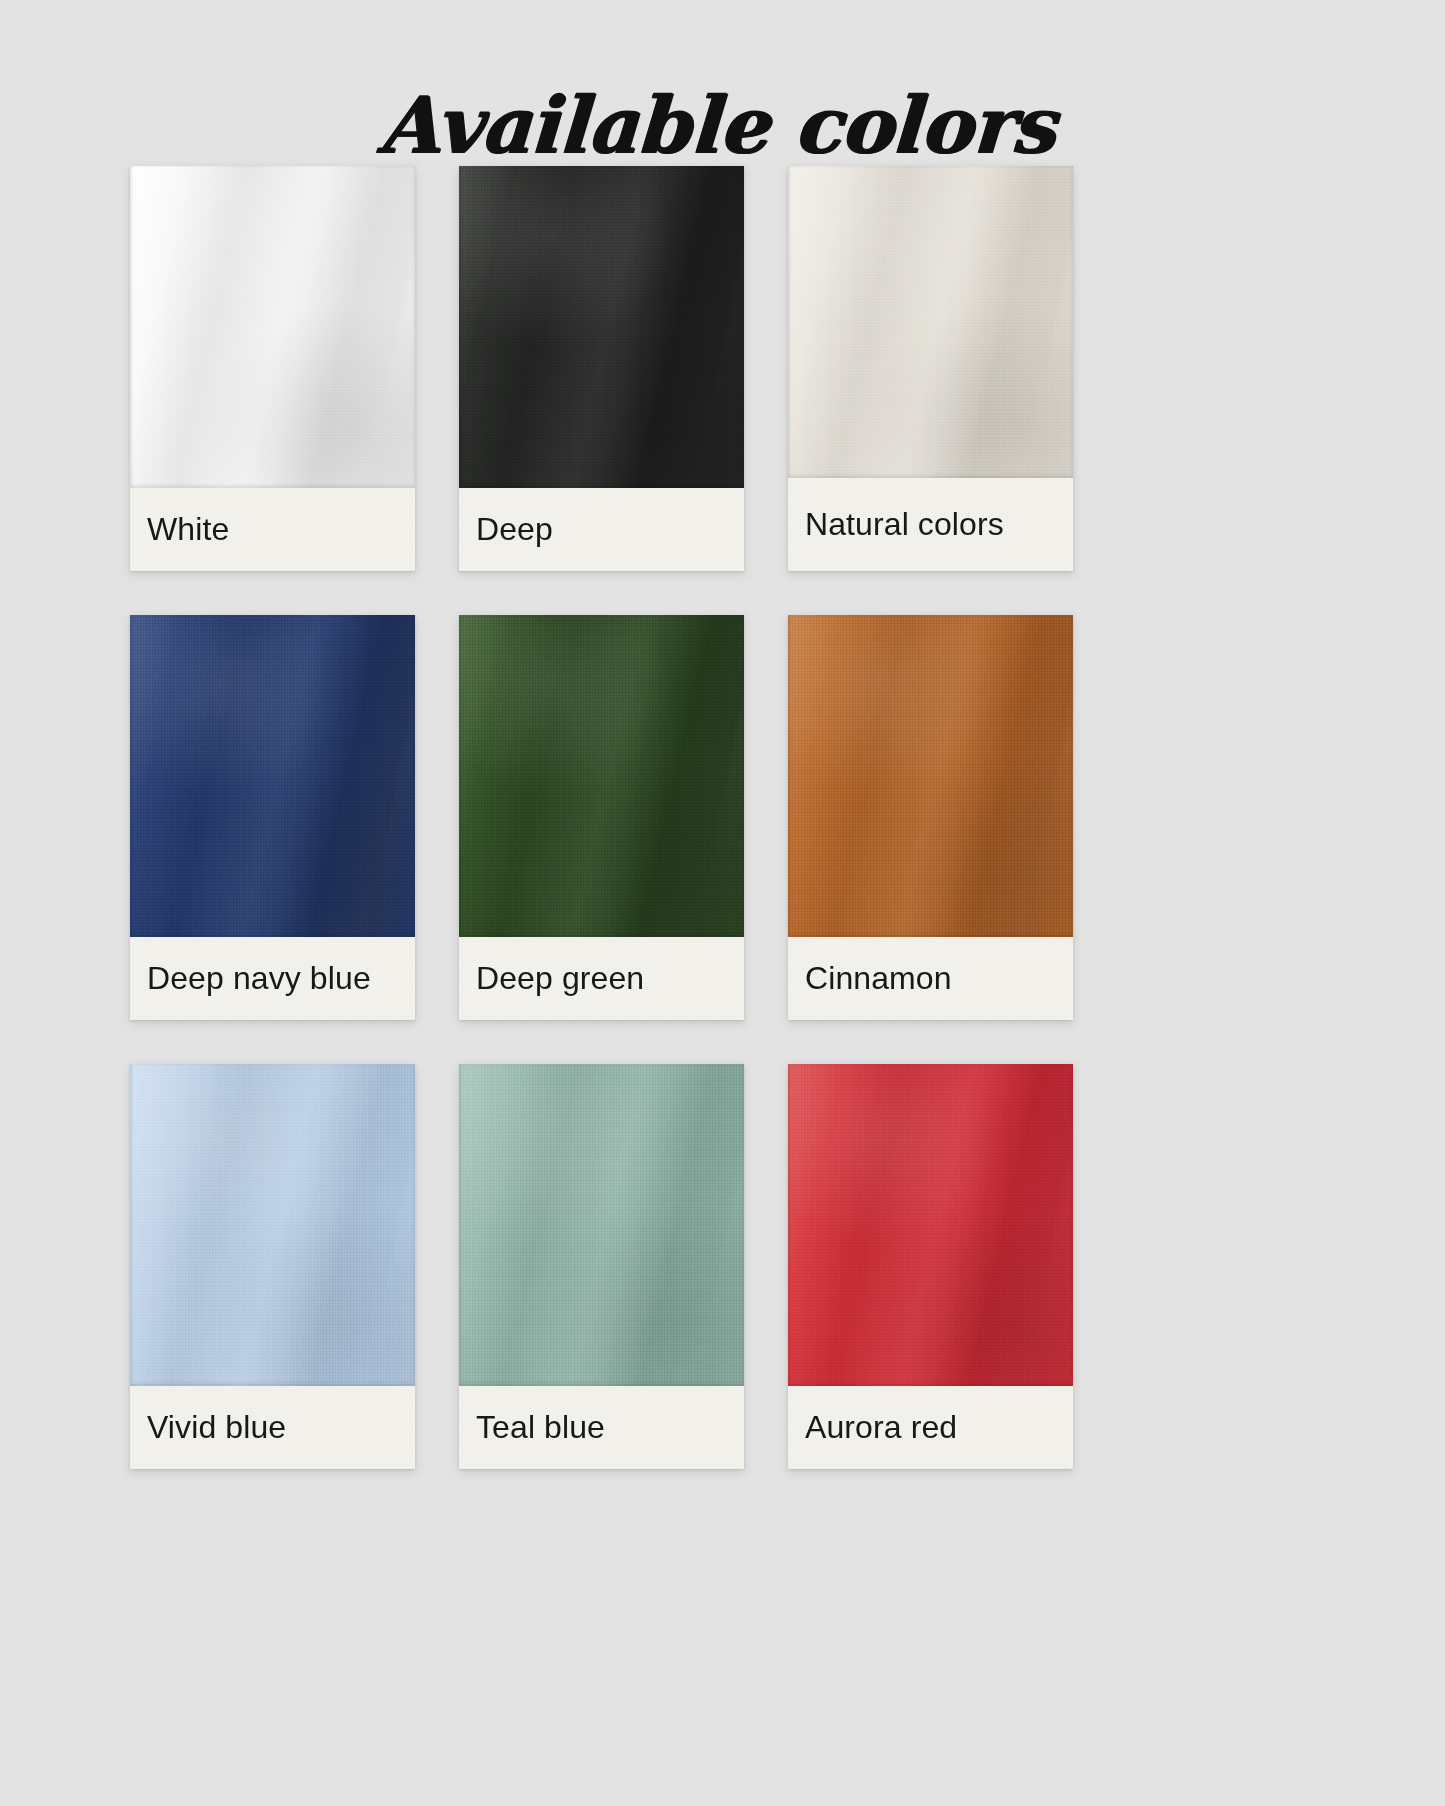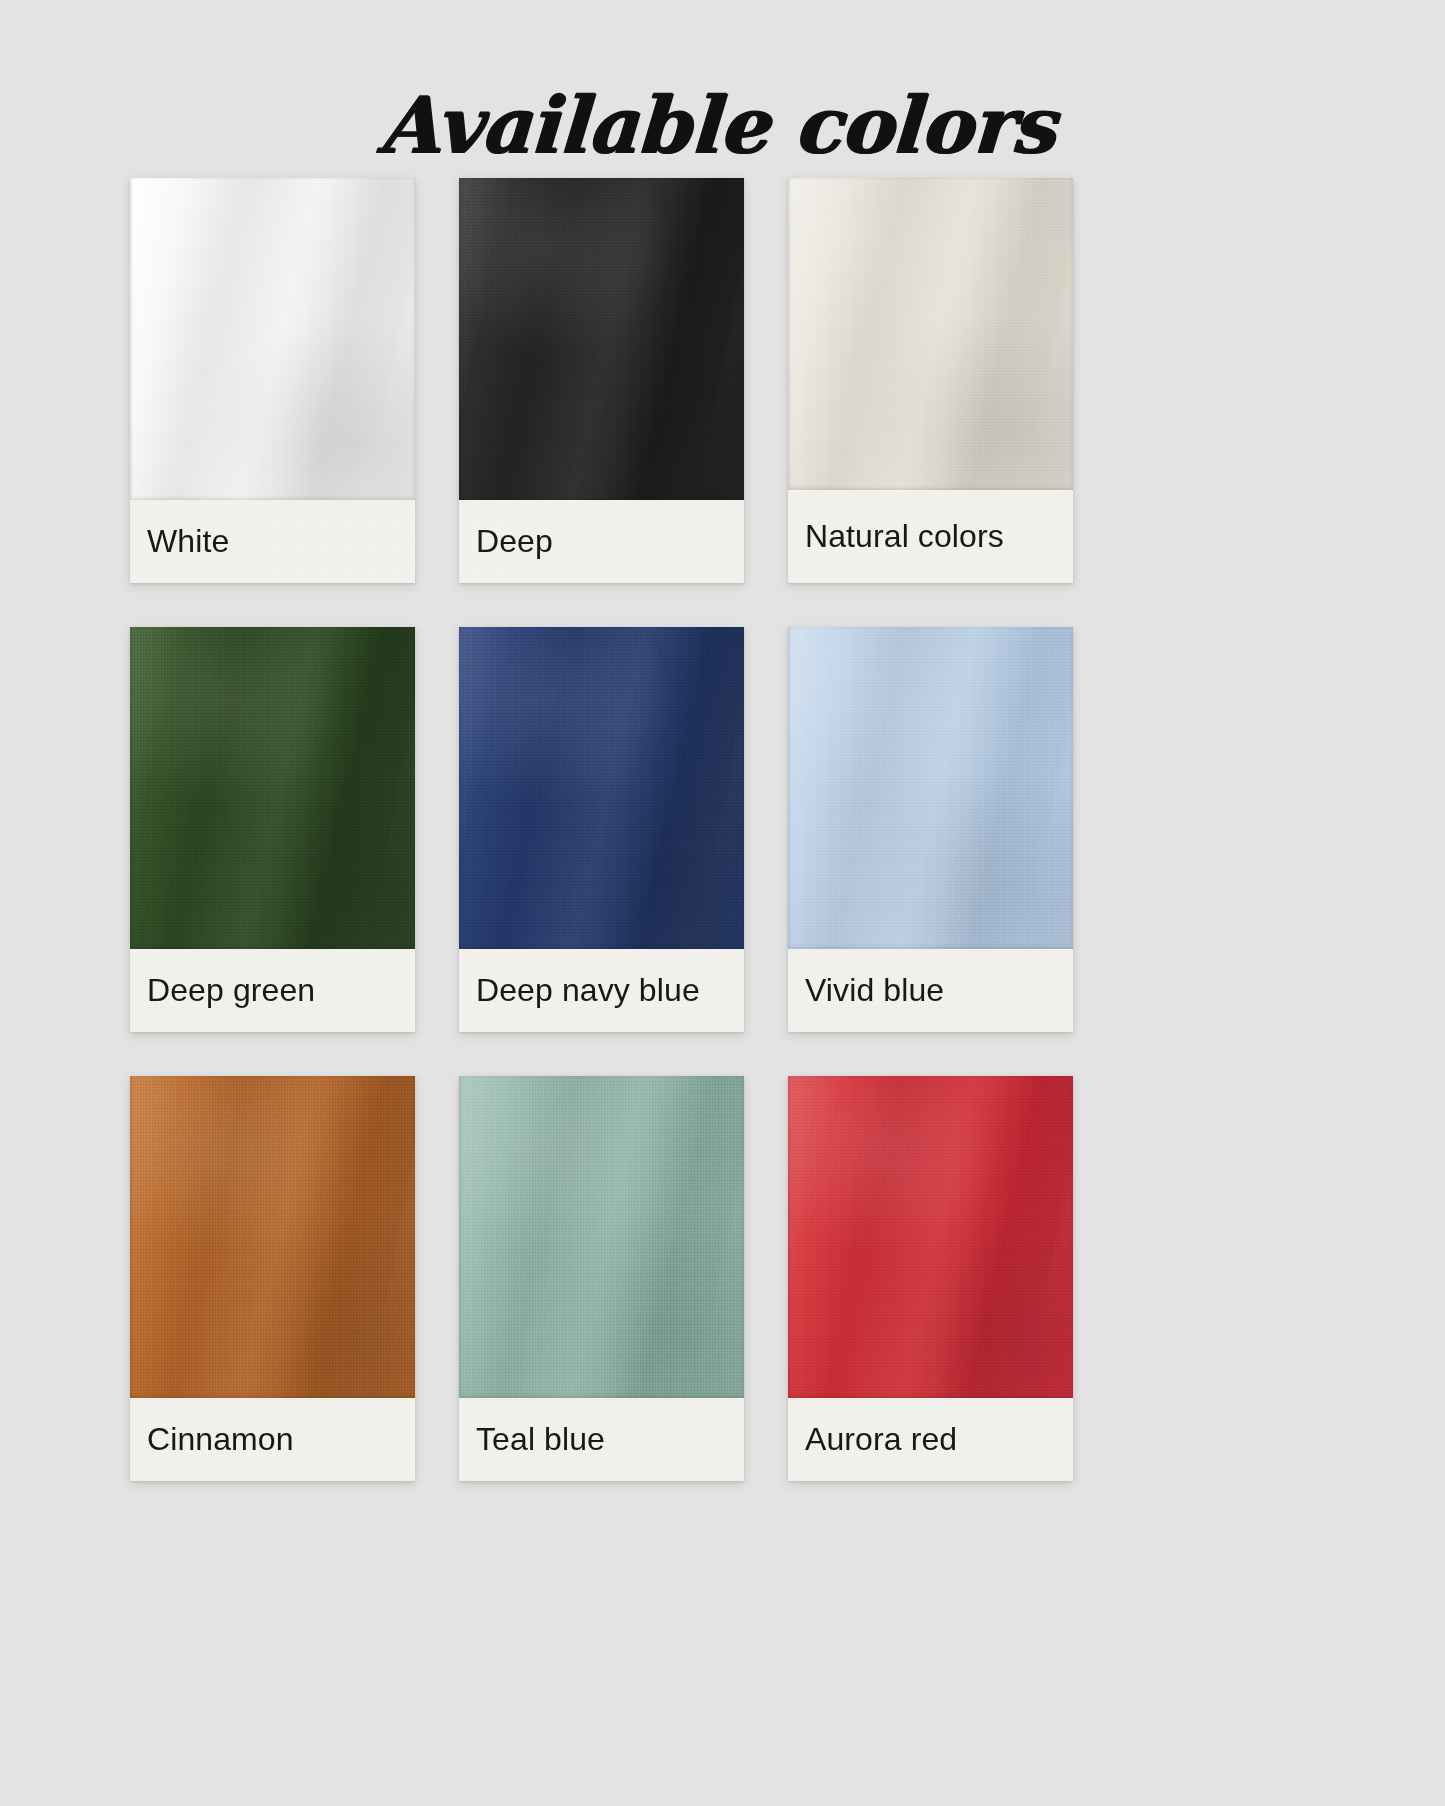--- a/index.html
+++ b/index.html
@@ -30,21 +30,21 @@
     color: #111111;
     transform: skewX(-6deg);
     text-shadow: 1.5px 1px 0 #111111, -0.5px 0.5px 0 #222;
     line-height: 1.25;
     white-space: nowrap;
   }
 
   
   #swatch-grid {
     position: absolute;
-    top: 178px;
+    top: 166px;
     left: 130px;
     width: 1185px;
     display: grid;
     grid-template-columns: 285px 285px 285px;
     grid-template-rows: 405px 405px 405px;
     column-gap: 70px;
     row-gap: 65px;
     gap: 44px;
   }
 
@@ -186,64 +186,64 @@
         <div class="fabric-folds"></div>
         <div class="fabric-weave"></div>
         <div class="fabric-edge"></div>
       </div>
       <div class="swatch-label-area">
         <span class="swatch-label">Natural colors</span>
       </div>
     </div>
     <div class="swatch-card">
       <div class="swatch-fabric">
+        <div class="fabric-base" style="background: linear-gradient(100deg, rgb(51, 73, 126) 0%, rgb(36, 57, 107) 28%, rgb(36, 57, 107) 58%, rgb(26, 42, 81) 86%, rgb(36, 57, 107) 100%);"></div>
+        <div class="fabric-folds"></div>
+        <div class="fabric-weave"></div>
+        <div class="fabric-edge"></div>
+      </div>
+      <div class="swatch-label-area">
+        <span class="swatch-label">Deep navy blue</span>
+      </div>
+    </div>
+    <div class="swatch-card">
+      <div class="swatch-fabric">
         <div class="fabric-base" style="background: linear-gradient(100deg, rgb(60, 92, 46) 0%, rgb(44, 71, 34) 28%, rgb(44, 71, 34) 58%, rgb(30, 51, 23) 86%, rgb(44, 71, 34) 100%);"></div>
         <div class="fabric-folds"></div>
         <div class="fabric-weave"></div>
         <div class="fabric-edge"></div>
       </div>
       <div class="swatch-label-area">
         <span class="swatch-label">Deep green</span>
       </div>
     </div>
     <div class="swatch-card">
       <div class="swatch-fabric">
-        <div class="fabric-base" style="background: linear-gradient(100deg, rgb(51, 73, 126) 0%, rgb(36, 57, 107) 28%, rgb(36, 57, 107) 58%, rgb(26, 42, 81) 86%, rgb(36, 57, 107) 100%);"></div>
-        <div class="fabric-folds"></div>
-        <div class="fabric-weave"></div>
-        <div class="fabric-edge"></div>
-      </div>
-      <div class="swatch-label-area">
-        <span class="swatch-label">Deep navy blue</span>
+        <div class="fabric-base" style="background: linear-gradient(100deg, rgb(195, 118, 58) 0%, rgb(176, 99, 41) 28%, rgb(176, 99, 41) 58%, rgb(151, 81, 31) 86%, rgb(176, 99, 41) 100%);"></div>
+        <div class="fabric-folds"></div>
+        <div class="fabric-weave"></div>
+        <div class="fabric-edge"></div>
+      </div>
+      <div class="swatch-label-area">
+        <span class="swatch-label">Cinnamon</span>
       </div>
     </div>
     <div class="swatch-card">
       <div class="swatch-fabric">
         <div class="fabric-base" style="background: linear-gradient(100deg, rgb(207, 222, 240) 0%, rgb(185, 206, 229) 28%, rgb(185, 206, 229) 58%, rgb(167, 192, 220) 86%, rgb(185, 206, 229) 100%);"></div>
         <div class="fabric-folds"></div>
         <div class="fabric-weave"></div>
         <div class="fabric-edge"></div>
       </div>
       <div class="swatch-label-area">
         <span class="swatch-label">Vivid blue</span>
       </div>
     </div>
     <div class="swatch-card">
       <div class="swatch-fabric">
-        <div class="fabric-base" style="background: linear-gradient(100deg, rgb(195, 118, 58) 0%, rgb(176, 99, 41) 28%, rgb(176, 99, 41) 58%, rgb(151, 81, 31) 86%, rgb(176, 99, 41) 100%);"></div>
-        <div class="fabric-folds"></div>
-        <div class="fabric-weave"></div>
-        <div class="fabric-edge"></div>
-      </div>
-      <div class="swatch-label-area">
-        <span class="swatch-label">Cinnamon</span>
-      </div>
-    </div>
-    <div class="swatch-card">
-      <div class="swatch-fabric">
         <div class="fabric-base" style="background: linear-gradient(100deg, rgb(165, 196, 184) 0%, rgb(144, 179, 167) 28%, rgb(144, 179, 167) 58%, rgb(125, 163, 150) 86%, rgb(144, 179, 167) 100%);"></div>
         <div class="fabric-folds"></div>
         <div class="fabric-weave"></div>
         <div class="fabric-edge"></div>
       </div>
       <div class="swatch-label-area">
         <span class="swatch-label">Teal blue</span>
       </div>
     </div>
     <div class="swatch-card">

